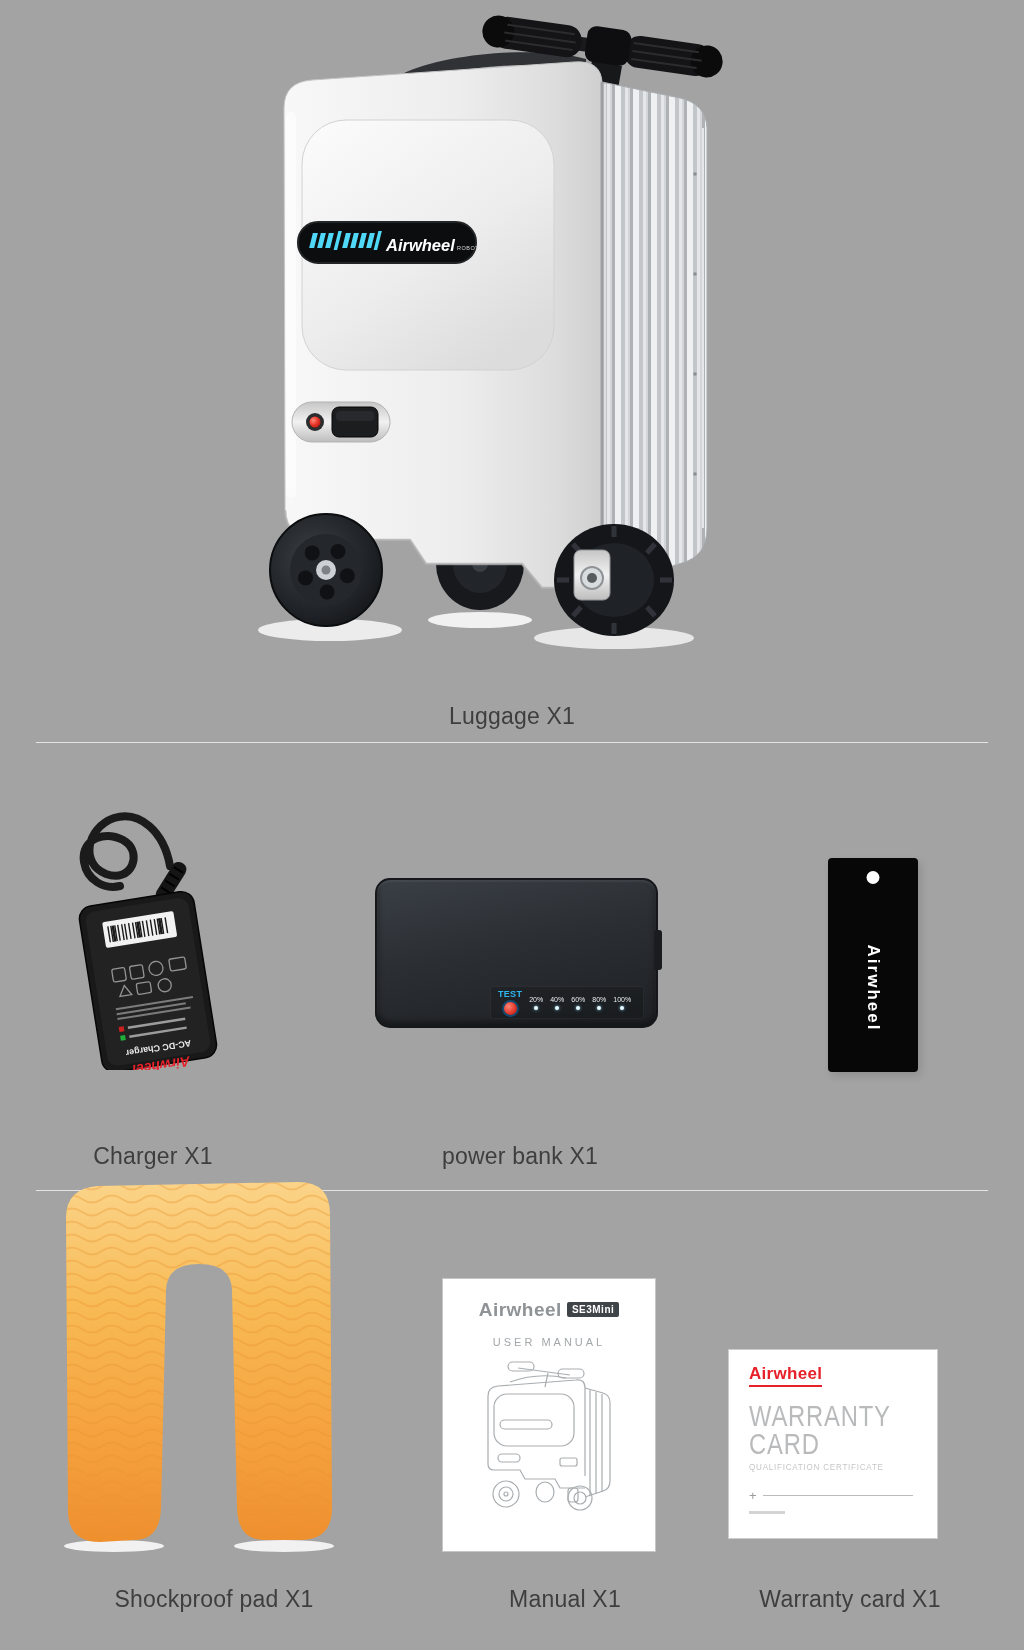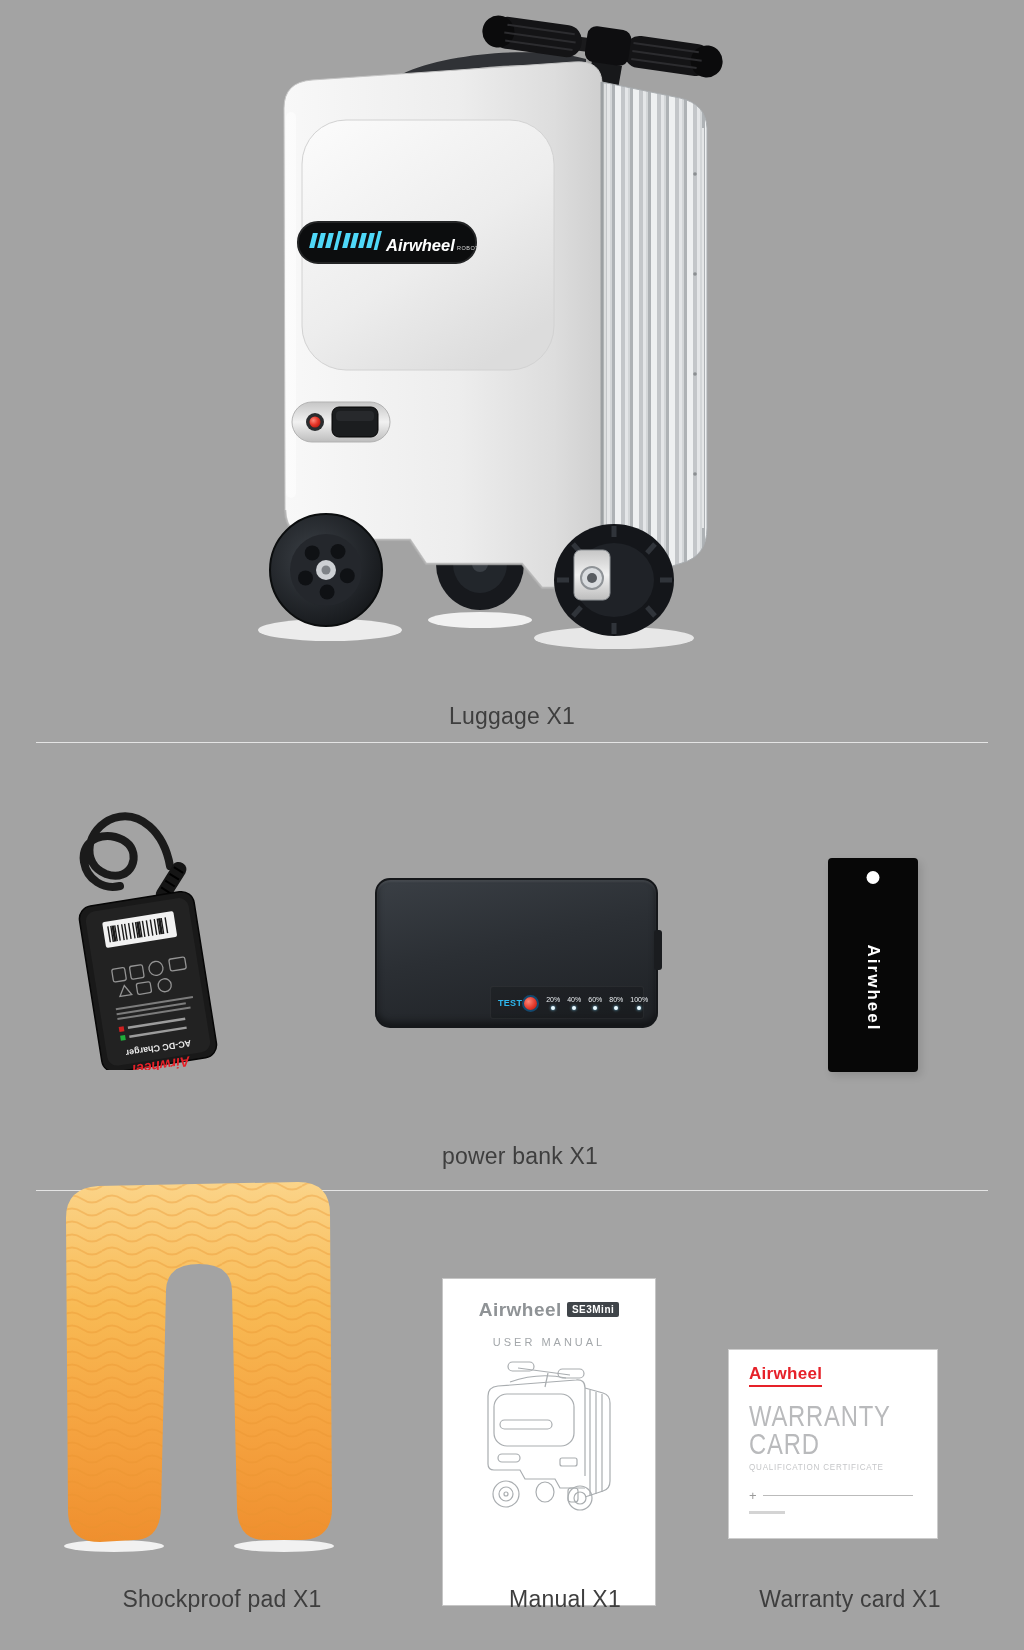--- a/index.html
+++ b/index.html
@@ -20,21 +20,21 @@
     border-radius:15px;border:2px solid #15171a;box-sizing:border-box;
     background:linear-gradient(168deg,#3a3f45,#2b2f34 45%,#202327 90%);
     box-shadow:inset 0 2px 2px rgba(255,255,255,.08), inset 0 -4px 7px rgba(0,0,0,.45);
   }
   .pb-tab{position:absolute;right:-6px;top:50px;width:8px;height:40px;background:#1a1c1f;border-radius:3px;}
   .pb-panel{
     position:absolute;right:12px;bottom:7px;width:154px;height:33px;
     display:flex;align-items:center;gap:7px;padding:2px 7px;box-sizing:border-box;
     background:rgba(0,0,0,.16);border:1px solid rgba(255,255,255,.05);border-radius:3px;
   }
-  .pb-test{display:flex;flex-direction:row;align-items:center;}
+  .pb-test{display:flex;flex-direction:column;align-items:center;}
   .pb-test-label{font-size:9px;font-weight:bold;color:#2eb7ef;letter-spacing:.3px;}
   .pb-btn{width:13px;height:13px;border-radius:50%;margin-top:1px;
     background:radial-gradient(circle at 35% 35%,#ff8576,#e23a2c 55%,#a91306);
     border:2px solid #13496e;}
   .pb-level{display:flex;flex-direction:column;align-items:center;}
   .pb-level-label{font-size:7px;color:#e8ecef;}
   .pb-dot{width:4px;height:4px;border-radius:50%;background:#eafaff;box-shadow:0 0 3px #86dcff;margin-top:3px;}
 
   
   .certificate{
@@ -43,21 +43,21 @@
   }
   .cert-hole{position:absolute;top:13px;left:50%;transform:translateX(-50%);
     width:13px;height:13px;background:#ffffff;border-radius:50%;}
   .cert-brand{
     position:absolute;top:130px;left:45px;transform:translate(-50%,-50%) rotate(90deg);
     color:#ffffff;font-size:17px;font-weight:bold;letter-spacing:2px;white-space:nowrap;
   }
 
   
   .manual{
-    position:absolute;left:442px;top:1278px;width:214px;height:328px;
+    position:absolute;left:442px;top:1278px;width:214px;height:274px;
     background:#ffffff;border:1px solid #c6c6c6;box-sizing:border-box;text-align:center;
   }
   .manual-brand-row{margin-top:20px;}
   .manual-brand{color:#8f9396;font-weight:bold;font-size:19px;letter-spacing:.5px;}
   .manual-model{display:inline-block;background:#3f4449;color:#ffffff;font-size:10px;font-weight:bold;
     padding:2px 5px;border-radius:2px;margin-left:5px;vertical-align:3px;letter-spacing:.5px;}
   .manual-subtitle{color:#a3a7aa;font-size:11px;letter-spacing:3px;margin-top:15px;}
 
   
   .warranty{
@@ -286,20 +286,21 @@
         <div class="pb-dot"></div>
       </div>
     </div>
   </div>
 
   <div class="certificate">
     <div class="cert-hole"></div>
     <div class="cert-brand">Airwheel</div>
   </div>
 
+  <div class="item-label" style="left:40px;width:226px;top:1140px">Charger X1</div>
   <div class="item-label" style="left:380px;width:280px;top:1140px">power bank X1</div>
 
   <div class="divider" style="top:1190px"></div>
 
   <svg class="abs" style="left:62px;top:1178px" width="275" height="375" viewBox="0 0 275 375">
     <defs>
       <linearGradient id="gPad" x1="0" y1="0" x2="0" y2="1">
         <stop offset="0" stop-color="#fbd489"></stop>
           <stop offset="0.35" stop-color="#f8ba54"></stop>
         <stop offset="0.7" stop-color="#f5a23f"></stop>
@@ -352,17 +353,17 @@
       <div class="w-title">WARRANTY</div>
       <div class="w-title">CARD</div>
     </div>
     <div class="w-sub">QUALIFICATION CERTIFICATE</div>
     <div class="w-footer">
       <span class="w-plus">+</span><span class="w-line"></span>
       <div class="w-tinytext"></div>
     </div>
   </div>
 
-  <div class="item-label" style="left:82px;width:280px;top:1583px">Shockproof pad X1</div>
+  <div class="item-label" style="left:74px;width:280px;top:1583px">Shockproof pad X1</div>
   <div class="item-label" style="left:440px;width:250px;top:1583px">Manual X1</div>
   <div class="item-label" style="left:710px;width:280px;top:1583px">Warranty card X1</div>
 
 </div>
 
 </body></html>

